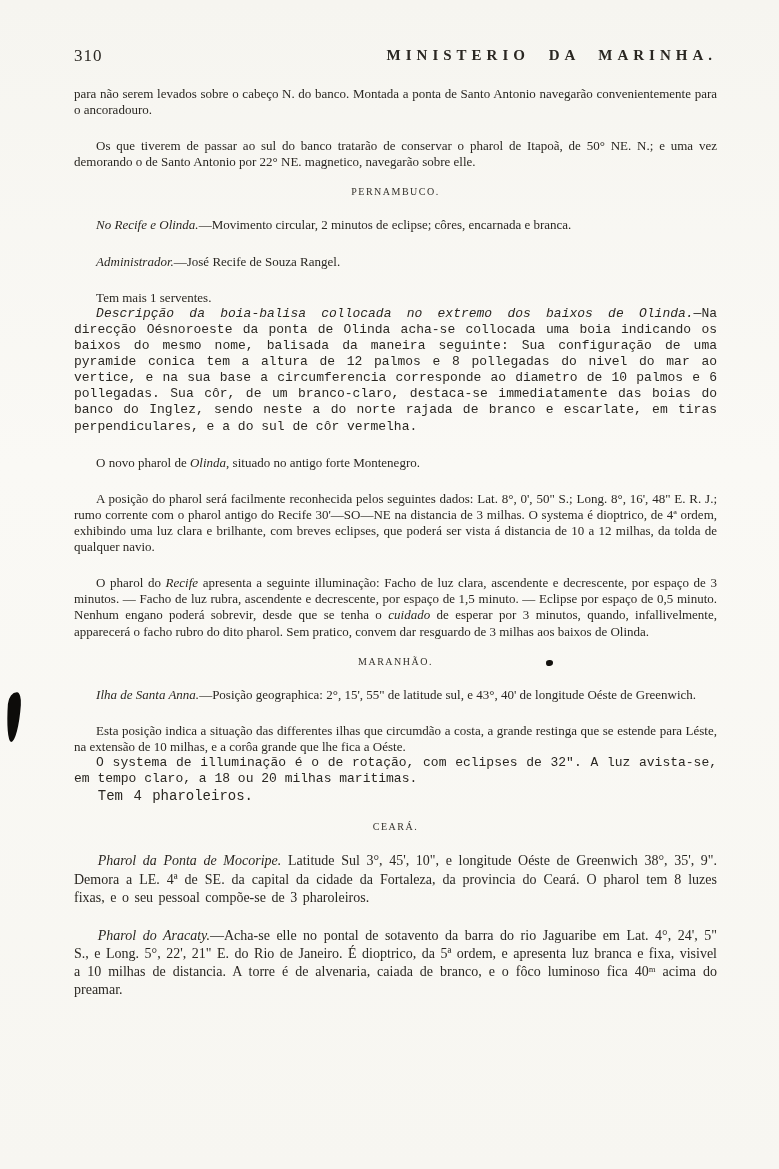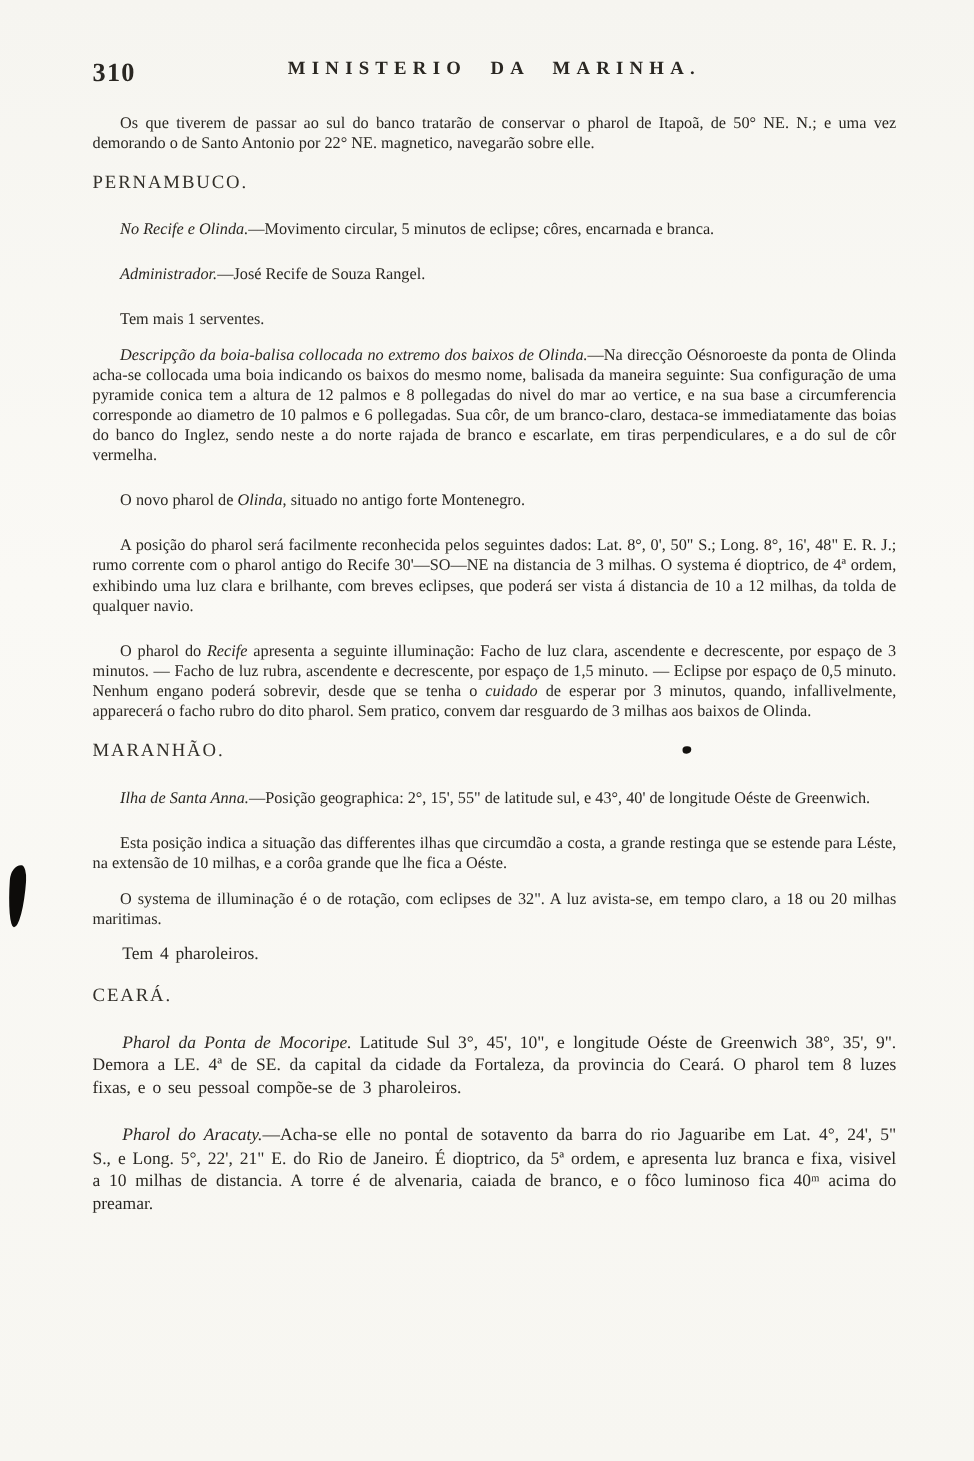--- a/index.html
+++ b/index.html
@@ -24,51 +24,52 @@
   }
   .page-header {
     position: relative;
     height: 24px;
     margin-bottom: 16px;
   }
   .page-number {
     position: absolute;
     left: 0;
     top: 0;
-    font-size: 21px;
-    font-weight: bold;
+    font-size: 17px;
+    font-weight: normal;
     letter-spacing: 1px;
   }
   .running-title {
     position: absolute;
     left: 0;
     right: 0;
     top: 1px;
-    text-align: center;
+    text-align: right;
     font-weight: bold;
     font-size: 15px;
     letter-spacing: 5px;
     word-spacing: 10px;
   }
   .doc-body .para {
     margin: 0;
     text-align: justify;
     font-size: 13px;
     line-height: 1.24;
   }
   .doc-body .para.indent { text-indent: 1.7em; margin-top: 20px; }
   .doc-body .para.large {
     font-size: 14px;
     line-height: 1.3;
     word-spacing: 2px;
   }
-  .doc-body .para.spaced { margin-top: 12px; }
+  .doc-body .para.spaced { margin-top: 0; font-family: Liberation Mono, monospace; }
   .section-heading {
     position: relative;
-    font-size: 15px;
+    text-align: center;
+    font-size: 10px;
     letter-spacing: 1.5px;
     margin: 16px 0 10px 0;
     color: #33302a;
   }
   .ink-dot {
     position: absolute;
     left: calc(50% + 150px);
     top: 4px;
     width: 7px;
     height: 6px;
@@ -90,23 +91,24 @@
 <body>
 
 <div class="page">
   <div class="ink-smudge"></div>
   <div class="inner">
     <div class="page-header">
       <span class="page-number">310</span>
       <span class="running-title">MINISTERIO DA MARINHA.</span>
     </div>
     <div class="doc-body">
+        <p class="para"><span>para não serem levados sobre o cabeço N. do banco. Montada a ponta de Santo Antonio navegarão convenientemente para o ancoradouro.</span></p>
         <p class="para indent"><span>Os que tiverem de passar ao sul do banco tratarão de conservar o pharol de Itapoã, de 50° NE. N.; e uma vez demorando o de Santo Antonio por 22° NE. magnetico, navegarão sobre elle.</span></p>
         <div class="section-heading">PERNAMBUCO.</div>
-        <p class="para indent"><i>No Recife e Olinda.</i><span>—Movimento circular, 5 minutos de eclipse; côres, encarnada e branca.</span></p>
+        <p class="para indent"><i>No Recife e Olinda.</i><span>—Movimento circular, 2 minutos de eclipse; côres, encarnada e branca.</span></p>
         <p class="para indent"><i>Administrador.</i><span>—José Recife de Souza Rangel.</span></p>
         <p class="para indent"><span>Tem mais 1 serventes.</span></p>
         <p class="para indent spaced"><i>Descripção da boia-balisa collocada no extremo dos baixos de Olinda.</i><span>—Na direcção Oésnoroeste da ponta de Olinda acha-se collocada uma boia indicando os baixos do mesmo nome, balisada da maneira seguinte: Sua configuração de uma pyramide conica tem a altura de 12 palmos e 8 pollegadas do nivel do mar ao vertice, e na sua base a circumferencia corresponde ao diametro de 10 palmos e 6 pollegadas. Sua côr, de um branco-claro, destaca-se immediatamente das boias do banco do Inglez, sendo neste a do norte rajada de branco e escarlate, em tiras perpendiculares, e a do sul de côr vermelha.</span></p>
         <p class="para indent"><span>O novo pharol de </span><i>Olinda</i><span>, situado no antigo forte Montenegro.</span></p>
         <p class="para indent"><span>A posição do pharol será facilmente reconhecida pelos seguintes dados: Lat. 8°, 0', 50" S.; Long. 8°, 16', 48" E. R. J.; rumo corrente com o pharol antigo do Recife 30'—SO—NE na distancia de 3 milhas. O systema é dioptrico, de 4ª ordem, exhibindo uma luz clara e brilhante, com breves eclipses, que poderá ser vista á distancia de 10 a 12 milhas, da tolda de qualquer navio.</span></p>
         <p class="para indent"><span>O pharol do </span><i>Recife</i><span> apresenta a seguinte illuminação: Facho de luz clara, ascendente e decrescente, por espaço de 3 minutos. — Facho de luz rubra, ascendente e decrescente, por espaço de 1,5 minuto. — Eclipse por espaço de 0,5 minuto. Nenhum engano poderá sobrevir, desde que se tenha o </span><i>cuidado</i><span> de esperar por 3 minutos, quando, infallivelmente, apparecerá o facho rubro do dito pharol. Sem pratico, convem dar resguardo de 3 milhas aos baixos de Olinda.</span></p>
         <div class="section-heading">MARANHÃO.<span class="ink-dot"></span></div>
         <p class="para indent"><i>Ilha de Santa Anna.</i><span>—Posição geographica: 2°, 15', 55" de latitude sul, e 43°, 40' de longitude Oéste de Greenwich.</span></p>
         <p class="para indent"><span>Esta posição indica a situação das differentes ilhas que circumdão a costa, a grande restinga que se estende para Léste, na extensão de 10 milhas, e a corôa grande que lhe fica a Oéste.</span></p>
         <p class="para indent spaced"><span>O systema de illuminação é o de rotação, com eclipses de 32". A luz avista-se, em tempo claro, a 18 ou 20 milhas maritimas.</span></p>

